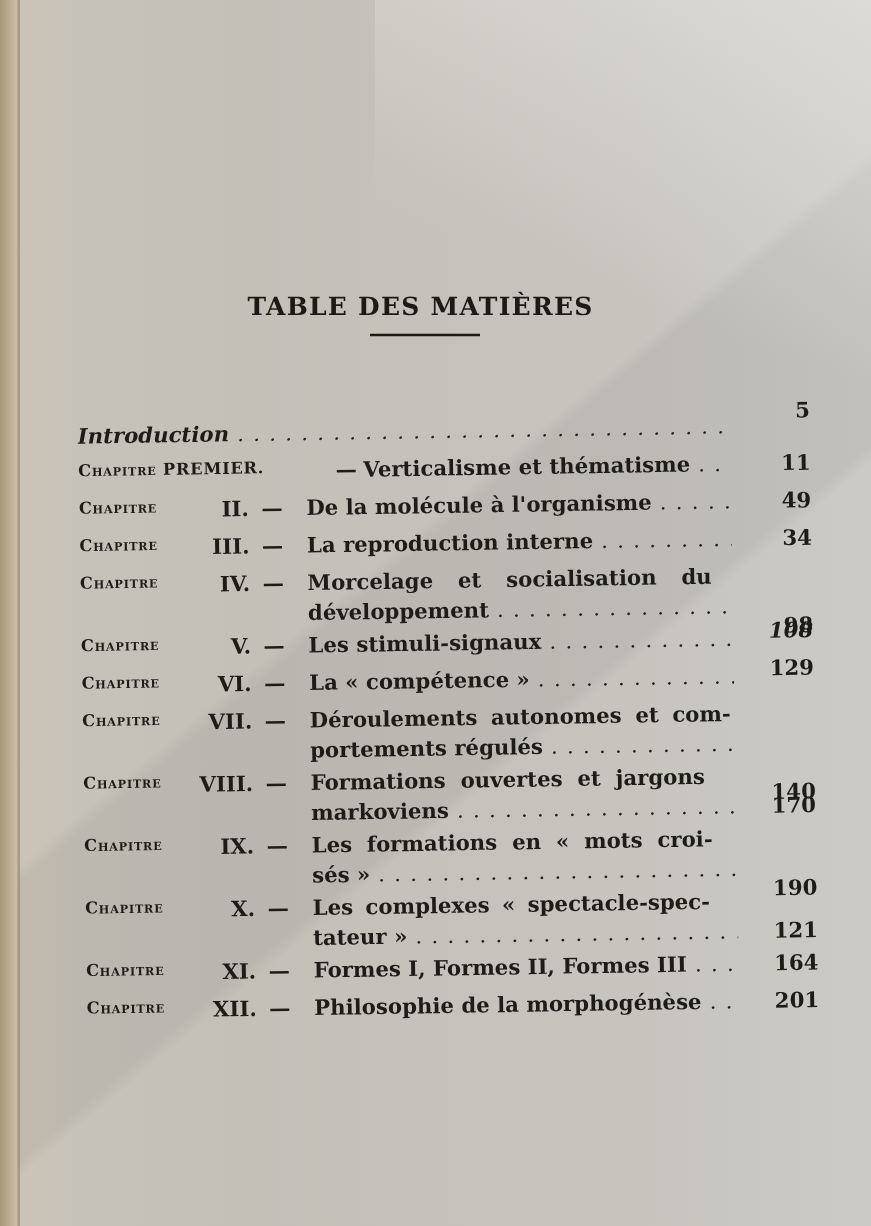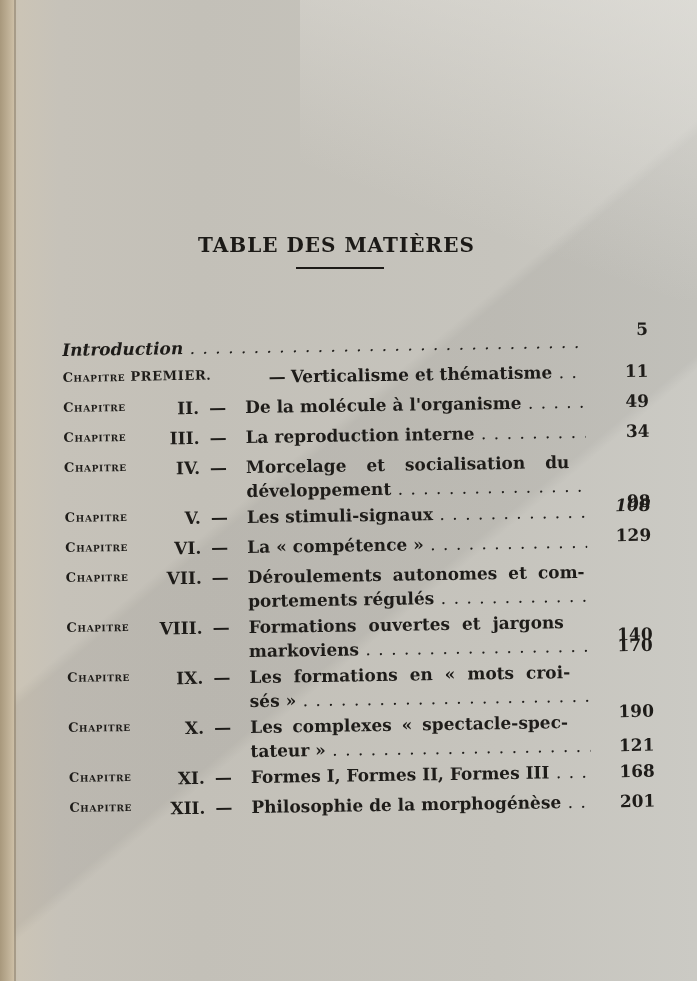--- a/index.html
+++ b/index.html
@@ -228,21 +228,21 @@
       <span class="text" style="word-spacing:4px;">Les complexes « spectacle-spec-</span>
       <span class="text2 dots" style="top:24px;">tateur »</span>
       <span class="page-no" style="top:24px;">121</span>
     </div>
 
     <div class="row">
       <span class="lbl"><span style="font-variant: small-caps;">Chapitre</span></span>
       <span class="num" style="left:70px;">XI.</span>
       <span class="dash" style="left:150px;">—</span>
       <span class="text dots">Formes I, Formes II, Formes III</span>
-      <span class="page-no">168</span>
+      <span class="page-no">164</span>
     </div>
 
     <div class="row">
       <span class="lbl"><span style="font-variant: small-caps;">Chapitre</span></span>
       <span class="num" style="left:70px;">XII.</span>
       <span class="dash" style="left:150px;">—</span>
       <span class="text dots">Philosophie de la morphogénèse</span>
       <span class="page-no">201</span>
     </div>
 

